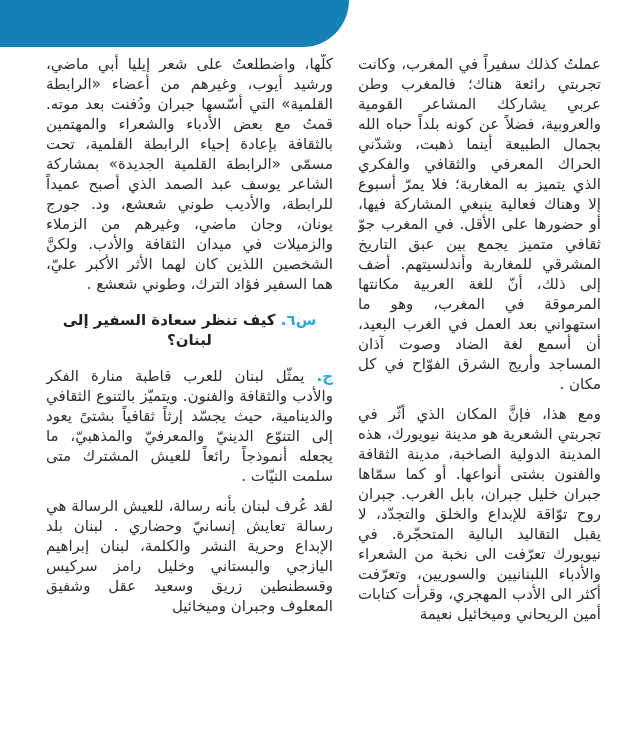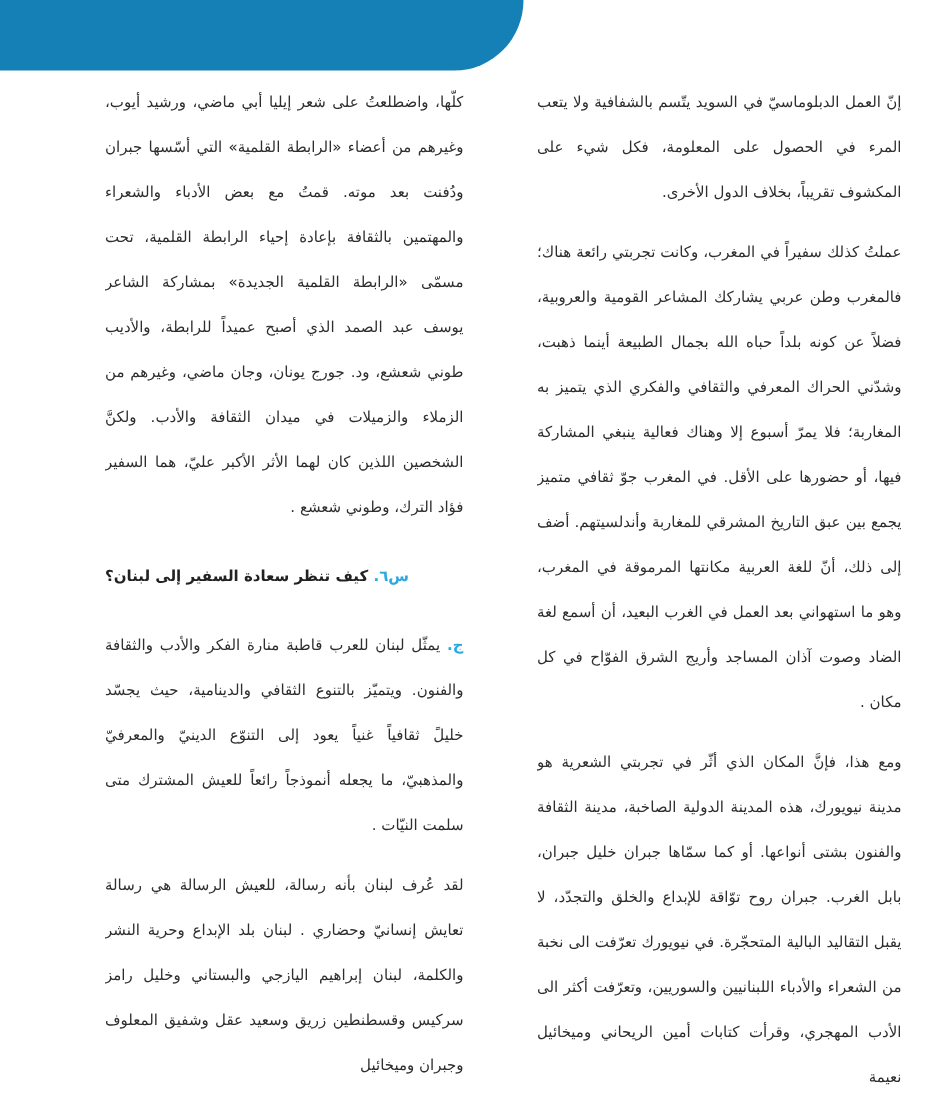--- a/index.html
+++ b/index.html
@@ -32,68 +32,66 @@
     right: 32px;
     left: 46px;
     bottom: 6px;
     display: flex;
     direction: rtl;            
     gap: 25px;
   }
   .col {
     overflow: hidden;
     color: #2e2e2e;
-    font-size: 10px;
-    line-height: 30px;
+    font-size: 15px;
+    line-height: 20px;
     text-align: justify;
     direction: rtl;
-    margin-left: 24px;
   }
   .col-right { width: 243px; flex: 0 0 auto; }
   .col-left  { flex: 1 1 auto; }
   .col p {
     margin: 0 0 10px 0;
   }
   .question {
     margin-top: 16px !important;
     margin-bottom: 16px !important;
     font-weight: bold;
     color: #222222;
-    text-align: left;
+    text-align: center;
   }
   .marker {
     color: #29a9e0;
     font-weight: bold;
   }
 </style>
 </head>
 <body>
 
 <div class="page">
 
   <div class="swoosh"></div>
 
   <div class="columns">
 
     <div class="col col-right">
-      <p>إنّ العمل الدبلوماسيّ في السويد يتّسم بالشفافية ولا يتعب المرء في الحصول على المعلومة، فكل شيء على المكشوف تقريباً، بخلاف الدول الأخرى.</p>
       <p>عملتُ كذلك سفيراً في المغرب، وكانت تجربتي رائعة هناك؛ فالمغرب وطن عربي يشاركك المشاعر القومية والعروبية، فضلاً عن كونه بلداً حباه الله بجمال الطبيعة أينما ذهبت، وشدّني الحراك المعرفي والثقافي والفكري الذي يتميز به المغاربة؛ فلا يمرّ أسبوع إلا وهناك فعالية ينبغي المشاركة فيها، أو حضورها على الأقل. في المغرب جوّ ثقافي متميز يجمع بين عبق التاريخ المشرقي للمغاربة وأندلسيتهم. أضف إلى ذلك، أنّ للغة العربية مكانتها المرموقة في المغرب، وهو ما استهواني بعد العمل في الغرب البعيد، أن أسمع لغة الضاد وصوت آذان المساجد وأريج الشرق الفوّاح في كل مكان .</p>
       <p>ومع هذا، فإنَّ المكان الذي أثّر في تجربتي الشعرية هو مدينة نيويورك، هذه المدينة الدولية الصاخبة، مدينة الثقافة والفنون بشتى أنواعها. أو كما سمّاها جبران خليل جبران، بابل الغرب. جبران روح توّاقة للإبداع والخلق والتجدّد، لا يقبل التقاليد البالية المتحجّرة. في نيويورك تعرّفت الى نخبة من الشعراء والأدباء اللبنانيين والسوريين، وتعرّفت أكثر الى الأدب المهجري، وقرأت كتابات أمين الريحاني وميخائيل نعيمة</p>
     </div>
 
     <div class="col col-left">
       <p>كلّها، واضطلعتُ على شعر إيليا أبي ماضي، ورشيد أيوب، وغيرهم من أعضاء «الرابطة القلمية» التي أسّسها جبران ودُفنت بعد موته. قمتُ مع بعض الأدباء والشعراء والمهتمين بالثقافة بإعادة إحياء الرابطة القلمية، تحت مسمّى «الرابطة القلمية الجديدة» بمشاركة الشاعر يوسف عبد الصمد الذي أصبح عميداً للرابطة، والأديب طوني شعشع، ود. جورج يونان، وجان ماضي، وغيرهم من الزملاء والزميلات في ميدان الثقافة والأدب. ولكنَّ الشخصين اللذين كان لهما الأثر الأكبر عليّ، هما السفير فؤاد الترك، وطوني شعشع .</p>
 
       <p class="question">
         <span class="marker">س٦.</span>
         <span>كيف تنظر سعادة السفير إلى لبنان؟</span>
       </p>
 
       <p>
         <span class="marker">ج.</span>
-        <span>يمثّل لبنان للعرب قاطبة منارة الفكر والأدب والثقافة والفنون. ويتميّز بالتنوع الثقافي والدينامية، حيث يجسّد خليلً ثقافياً غنياً يعود إلى التنوّع الدينيّ والمعرفيّ والمذهبيّ، ما يجعله أنموذجاً رائعاً للعيش المشترك متى سلمت النيّات .</span>
+        <span>يمثّل لبنان للعرب قاطبة منارة الفكر والأدب والثقافة والفنون. ويتميّز بالتنوع الثقافي والدينامية، حيث يجسّد إرثاً ثقافياً بشتىً يعود إلى التنوّع الدينيّ والمعرفيّ والمذهبيّ، ما يجعله أنموذجاً رائعاً للعيش المشترك متى سلمت النيّات .</span>
       </p>
 
       <p>لقد عُرف لبنان بأنه رسالة، للعيش الرسالة هي رسالة تعايش إنسانيّ وحضاري . لبنان بلد الإبداع وحرية النشر والكلمة، لبنان إبراهيم اليازجي والبستاني وخليل رامز سركيس وقسطنطين زريق وسعيد عقل وشفيق المعلوف وجبران وميخائيل</p>
     </div>
 
   </div>
 </div>
 
 </body></html>

